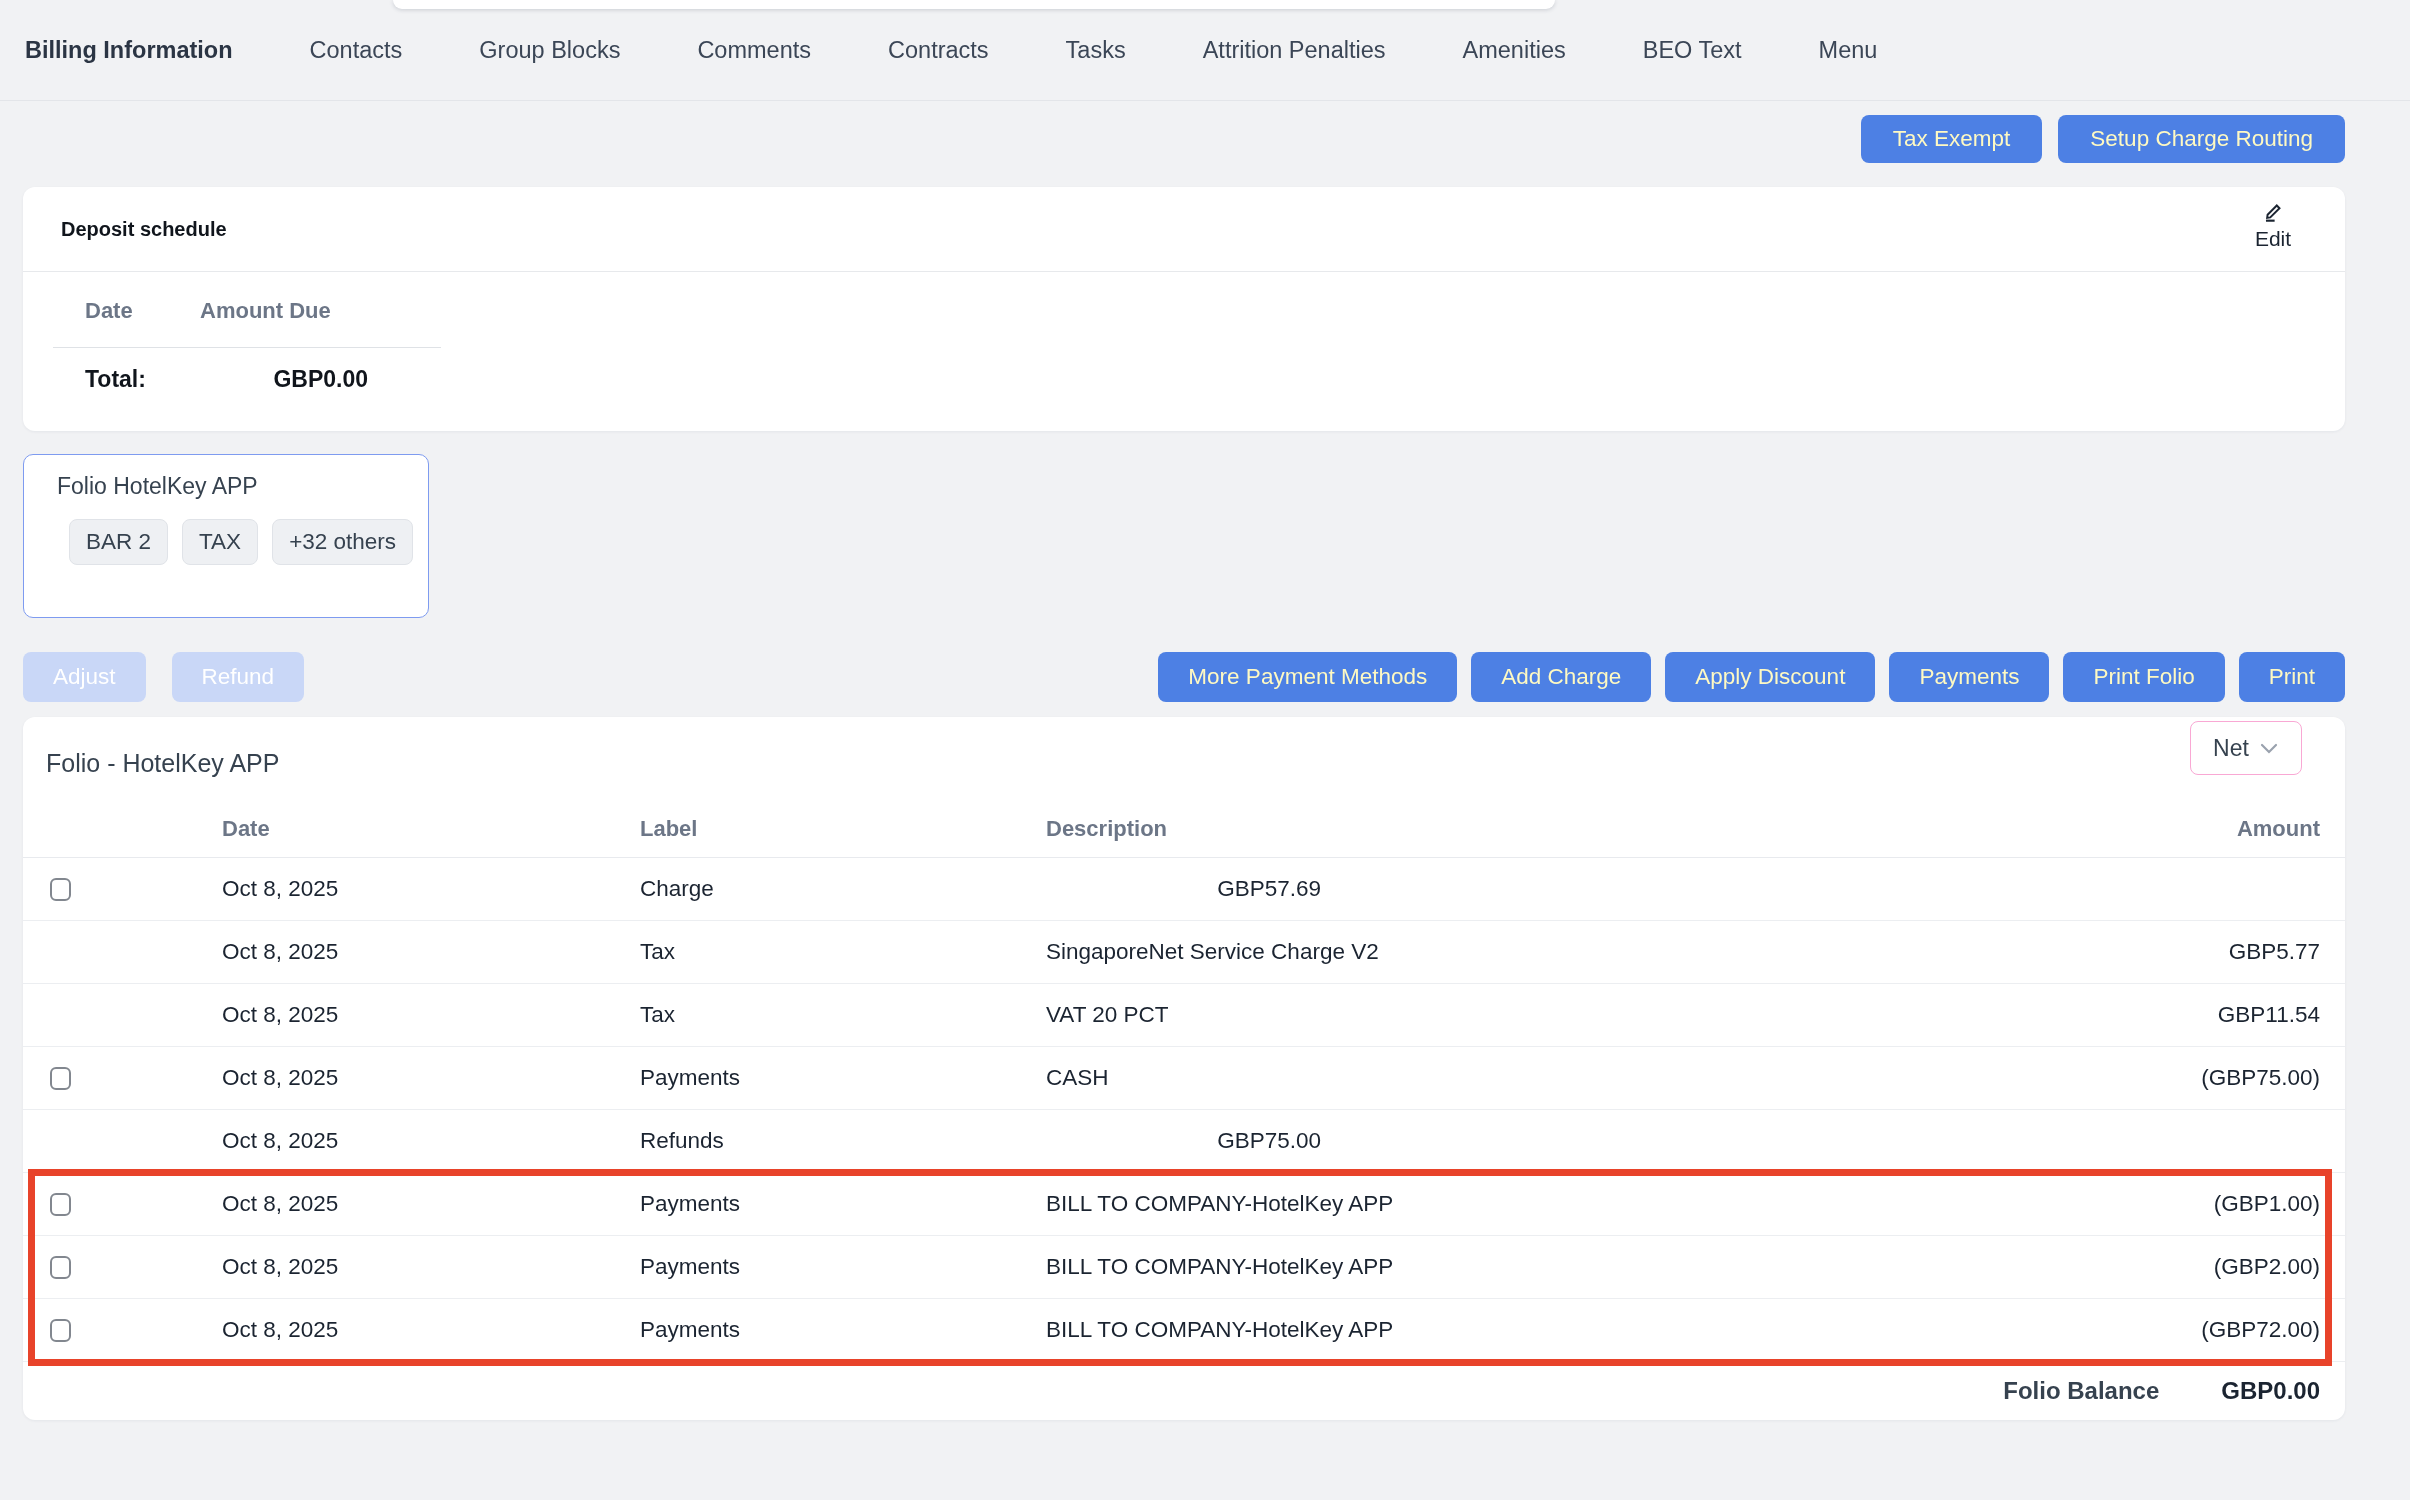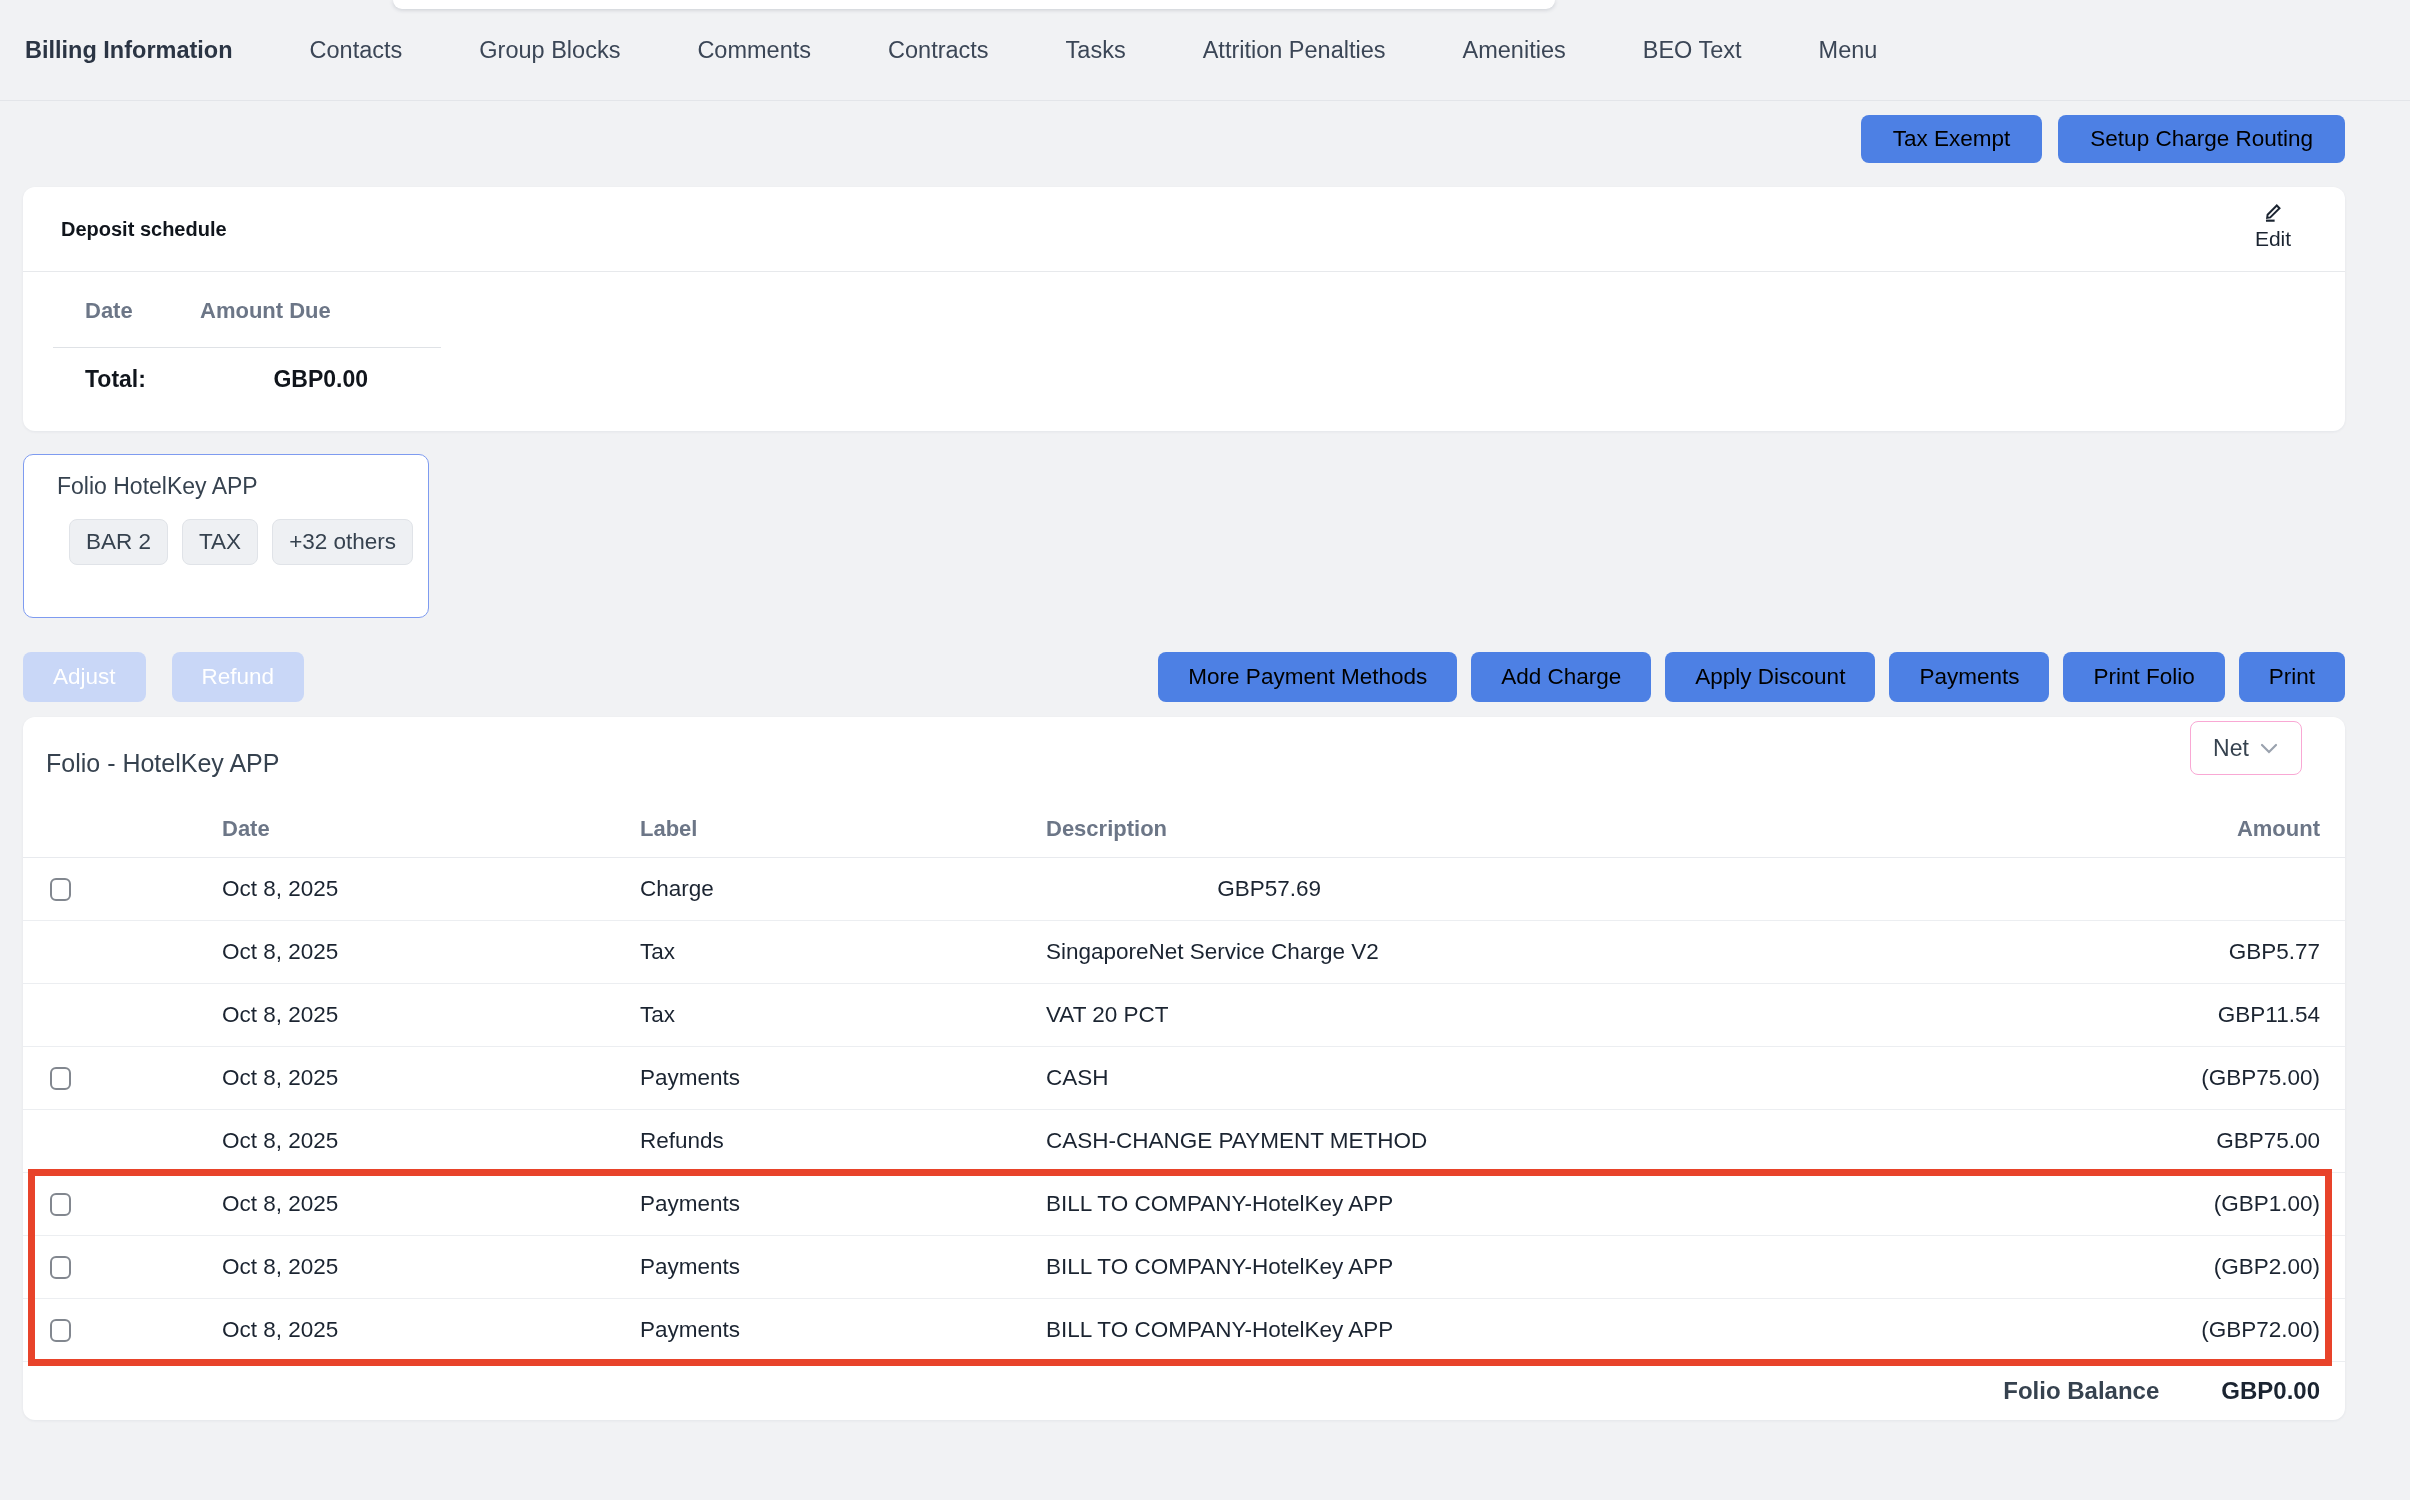--- a/index.html
+++ b/index.html
@@ -23,21 +23,21 @@
     display:flex; align-items:center; gap:77px; padding-left:25px;
     border-bottom:1px solid #e3e5e9;
     font-size:23.5px; color:#3b4656;
   }
   .tab { cursor:pointer; white-space:nowrap; }
   .tab.active { font-weight:bold; color:#2b3544; }
   
   .btn { display:inline-flex; align-items:center; justify-content:center;
     border:none; border-radius:8px; font-family:inherit; font-size:22.5px;
     cursor:pointer; white-space:nowrap; }
-  .btn-primary { background:#4d80e4; color:#000000; }
+  .btn-primary { background:#4d80e4; color:#fef9c3; }
   .btn-disabled { background:#c9d7f7; color:#ffffff; cursor:default; }
   .top-actions { position:absolute; top:115px; right:65px; display:flex; gap:16px; }
   .top-actions .btn { height:48px; padding:0 32px; }
   .folio-actions-left { position:absolute; top:652px; left:23px; display:flex; gap:26px; }
   .folio-actions-left .btn { height:50px; padding:0 30px; }
   .folio-actions-right { position:absolute; top:652px; right:65px; display:flex; gap:14px; }
   .folio-actions-right .btn { height:50px; padding:0 30px; }
   
   .card { position:absolute; background:#ffffff; border-radius:12px;
     box-shadow:0 1px 3px rgba(25,39,70,.06); }
@@ -228,24 +228,20 @@
     </div>
     <div class="cell-amount">(GBP75.00)</div>
   </div>
 
   <div class="table-row">
     <div class="cell-check">
       <span class="checkbox hidden"></span>
     </div>
     <div class="cell-date">Oct 8, 2025</div>
     <div class="cell-label">Refunds</div>
-    <div class="cell-desc">
-
-      <span class="desc-text">CASH-CHANGE PAYMENT METHOD</span>
-    </div>
     <div class="cell-amount">GBP75.00</div>
   </div>
 
   <div class="table-row">
     <div class="cell-check">
       <span class="checkbox"></span>
     </div>
     <div class="cell-date">Oct 8, 2025</div>
     <div class="cell-label">Payments</div>
     <div class="cell-desc">

